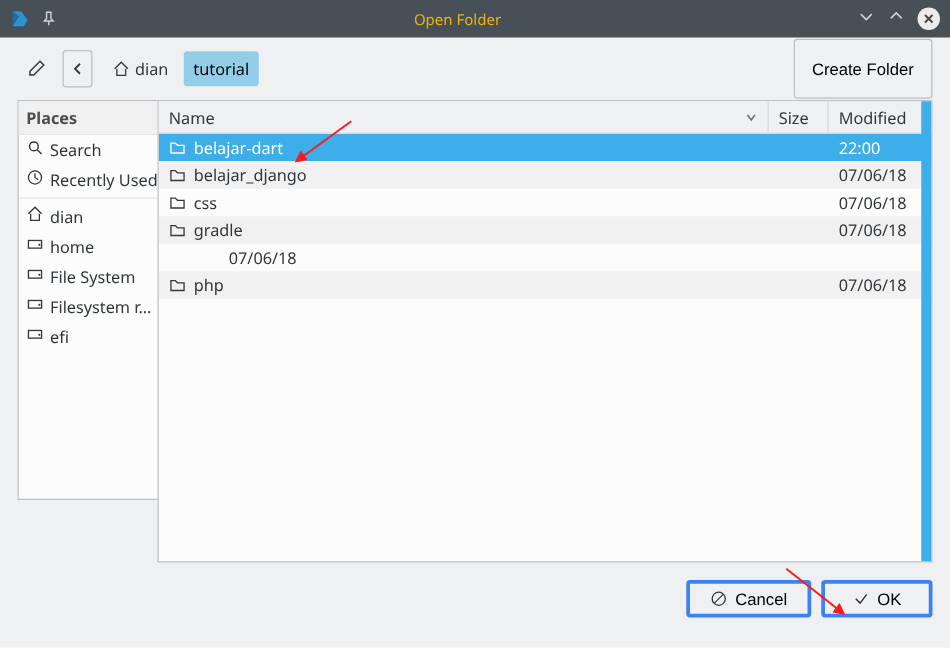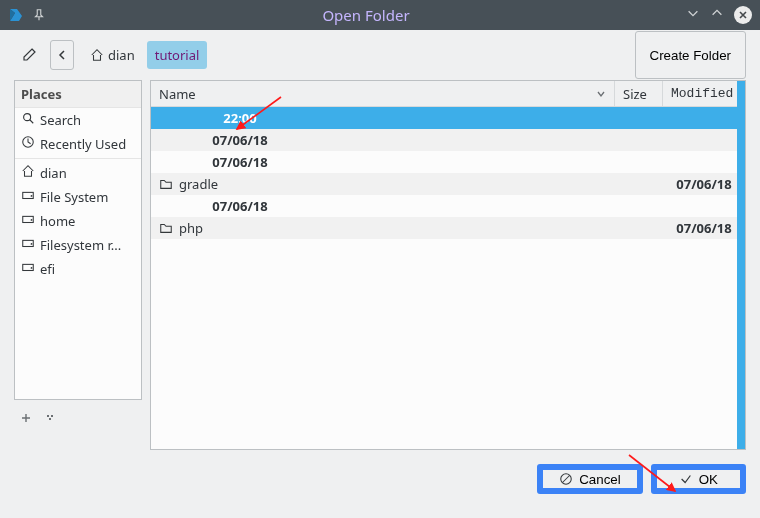--- a/index.html
+++ b/index.html
@@ -1,62 +1,62 @@
 <!DOCTYPE html>
 <html><head>
   <meta charset="utf-8">
   <style>
     * { box-sizing: border-box; margin: 0; padding: 0; }
     body { font-family: "Noto Sans", "Segoe UI", sans-serif; font-size: 13px; color: #31363b; background: #eff0f1; width: 760px; height: 518px; overflow: hidden; position: relative; }
 
     .titlebar { height: 30px; background: #475057; display: flex; align-items: center; padding: 0 8px; color: #d0d4d8; }
     .titlebar-left { display: flex; gap: 8px; align-items: center; }
-    .titlebar-title { flex: 1; text-align: center; font-size: 15px; color: #c4b5fd; }
+    .titlebar-title { flex: 1; text-align: center; font-size: 12px; color: #eab308; }
     .titlebar-right { display: flex; gap: 10px; align-items: center; }
     .winicon svg, .pinicon svg { display: block; }
 
     .close-btn { width: 18px; height: 18px; border-radius: 50%; background: #ececec; display: flex; align-items: center; justify-content: center; }
     .close-btn svg { display: block; }
 
     .toolbar { height: 50px; display: flex; align-items: center; padding: 0 14px; gap: 6px; }
     .toolbtn, .back-btn { height: 30px; width: 30px; border: 1px solid #bcc0c3; background: #eff0f1; border-radius: 3px; display: flex; align-items: center; justify-content: center; }
     .toolbtn.noborder { border-color: transparent; }
     .back-btn { width: 24px; }
     .breadcrumb { display: flex; align-items: center; gap: 4px; margin-left: 2px; }
     .crumb { height: 28px; padding: 0 8px; display: flex; align-items: center; gap: 4px; border-radius: 3px; }
-    .crumb.selected { background: #93cee9; color: #701a75; }
+    .crumb.selected { background: #93cee9; color: #000000; }
     .create-btn { margin-left: auto; height: 48px; padding: 0 14px; border: 1px solid #bcc0c3; background: #eff0f1; border-radius: 3px; display: flex; align-items: center; }
 
     .main { display: flex; height: 370px; padding: 0 14px; gap: 8px; }
-    .sidebar { width: 128px; display: flex; flex-direction: column; }
+    .sidebar { width: 104px; display: flex; flex-direction: row; }
     .places-box { border: 1px solid #bcc0c3; background: #fcfcfc; height: 320px; display: flex; flex-direction: column; }
     .places-header { padding: 4px 6px; font-weight: bold; color: #4d4d4d; border-bottom: 1px solid #e5e5e5; background: #f0f0f0; }
     .places-list { flex: 1; overflow: hidden; }
     .place-item { display: flex; align-items: flex-start; gap: 5px; padding: 3px 6px; white-space: nowrap; overflow: hidden; text-overflow: ellipsis; }
     .place-item + .place-item { }
     .sep { border-top: 1px solid #e5e5e5; margin: 2px 0; }
     .sidebar-bottom { display: flex; gap: 12px; padding: 10px 6px; color: #6b6f73; }
 
     .filepane { flex: 1; border: 1px solid #bcc0c3; background: #fcfcfc; display: flex; flex-direction: column; position: relative; }
     .filehead { display: flex; align-items: center; height: 26px; border-bottom: 1px solid #d6d9db; background: #eff0f1; }
     .filehead .col { padding: 0 8px; display: flex; align-items: center; gap: 4px; height: 100%; border-right: 1px solid #d6d9db; justify-content: space-between; }
     .col-name { flex: 1; }
     .col-size { width: 48px; }
-    .col-mod { width: 82px; border-right: none; padding-right: 14px; font-family: Liberation Mono, monospace; }
+    .col-mod { width: 82px; border-right: none; padding-right: 14px; }
     .filelist { flex: 1; overflow: hidden; }
     .row { display: flex; align-items: center; height: 22px; }
     .row:nth-child(even) { background: #f1f1f1; }
     .row.selected { background: #3daee9; color: #fff; }
     .row .cell-name { flex: 1; padding: 0 8px; display: flex; align-items: center; gap: 6px; }
     .row .cell-size { width: 48px; text-align: right; padding: 0 8px; }
-    .row .cell-mod { width: 82px; text-align: center; padding: 0 8px; font-weight: bold; }
+    .row .cell-mod { width: 82px; text-align: left; padding: 0 8px; }
     .rightbar { position: absolute; right: 0; top: 0; bottom: 0; width: 8px; background: #3daee9; }
 
     .actions { display: flex; justify-content: flex-end; gap: 8px; padding: 14px; }
-    .btn { height: 30px; padding: 0 16px; border: 6px solid #3b82f6; background: #eff0f1; border-radius: 3px; display: flex; align-items: center; gap: 6px; }
+    .btn { height: 30px; padding: 0 16px; border: 3px solid #3b82f6; background: #eff0f1; border-radius: 3px; display: flex; align-items: center; gap: 6px; }
     .btn-ok { padding: 0 22px; justify-content: flex-end; }
     .iconbox { display: inline-flex; }
 
     .arrow { position: absolute; pointer-events: none; }
     .arrow svg { display: block; }
   </style>
 </head>
 <body>
 
 <div class="titlebar">
@@ -155,30 +155,30 @@
             </span>
             <span>dian</span>
           </div>
           <div class="place-item">
             <span class="iconbox">
               <svg width="14" height="14" viewBox="0 0 16 16">
                 <rect x="2" y="5" width="12" height="7" stroke="#34383b" stroke-width="1.2" fill="none"></rect>
                 <circle cx="12" cy="9" r="1" fill="#34383b"></circle>
               </svg>
             </span>
-            <span>File System</span>
+            <span>home</span>
           </div>
           <div class="place-item">
             <span class="iconbox">
               <svg width="14" height="14" viewBox="0 0 16 16">
                 <rect x="2" y="5" width="12" height="7" stroke="#34383b" stroke-width="1.2" fill="none"></rect>
                 <circle cx="12" cy="9" r="1" fill="#34383b"></circle>
               </svg>
             </span>
-            <span>home</span>
+            <span>File System</span>
           </div>
           <div class="place-item">
             <span class="iconbox">
               <svg width="14" height="14" viewBox="0 0 16 16">
                 <rect x="2" y="5" width="12" height="7" stroke="#34383b" stroke-width="1.2" fill="none"></rect>
                 <circle cx="12" cy="9" r="1" fill="#34383b"></circle>
               </svg>
             </span>
             <span>Filesystem r...</span>
           </div>
@@ -219,28 +219,52 @@
       </div>
       <div class="col col-size">
         <span>Size</span>
       </div>
       <div class="col col-mod">
         <span>Modified</span>
       </div>
     </div>
     <div class="filelist" id="filelist">
         <div class="row selected">
+          <div class="cell-name">
+            <span class="iconbox">
+              <svg width="14" height="14" viewBox="0 0 16 16">
+                <path d="M2 4 L6 4 L8 6 L14 6 L14 13 L2 13 Z" stroke="#ffffff" stroke-width="1.2" fill="none"></path>
+              </svg>
+            </span>
+            <span>belajar-dart</span>
+          </div>
           <div class="cell-size"></div>
           <div class="cell-mod">22:00</div>
         </div>
         <div class="row">
-          <div class="cell-size"></div>
-          <div class="cell-mod">07/06/18</div>
-        </div>
-        <div class="row">
+          <div class="cell-name">
+            <span class="iconbox">
+              <svg width="14" height="14" viewBox="0 0 16 16">
+                <path d="M2 4 L6 4 L8 6 L14 6 L14 13 L2 13 Z" stroke="#34383b" stroke-width="1.2" fill="none"></path>
+              </svg>
+            </span>
+            <span>belajar_django</span>
+          </div>
+          <div class="cell-size"></div>
+          <div class="cell-mod">07/06/18</div>
+        </div>
+        <div class="row">
+          <div class="cell-name">
+            <span class="iconbox">
+              <svg width="14" height="14" viewBox="0 0 16 16">
+                <path d="M2 4 L6 4 L8 6 L14 6 L14 13 L2 13 Z" stroke="#34383b" stroke-width="1.2" fill="none"></path>
+              </svg>
+            </span>
+            <span>css</span>
+          </div>
           <div class="cell-size"></div>
           <div class="cell-mod">07/06/18</div>
         </div>
         <div class="row">
           <div class="cell-name">
             <span class="iconbox">
               <svg width="14" height="14" viewBox="0 0 16 16">
                 <path d="M2 4 L6 4 L8 6 L14 6 L14 13 L2 13 Z" stroke="#34383b" stroke-width="1.2" fill="none"></path>
               </svg>
             </span>

